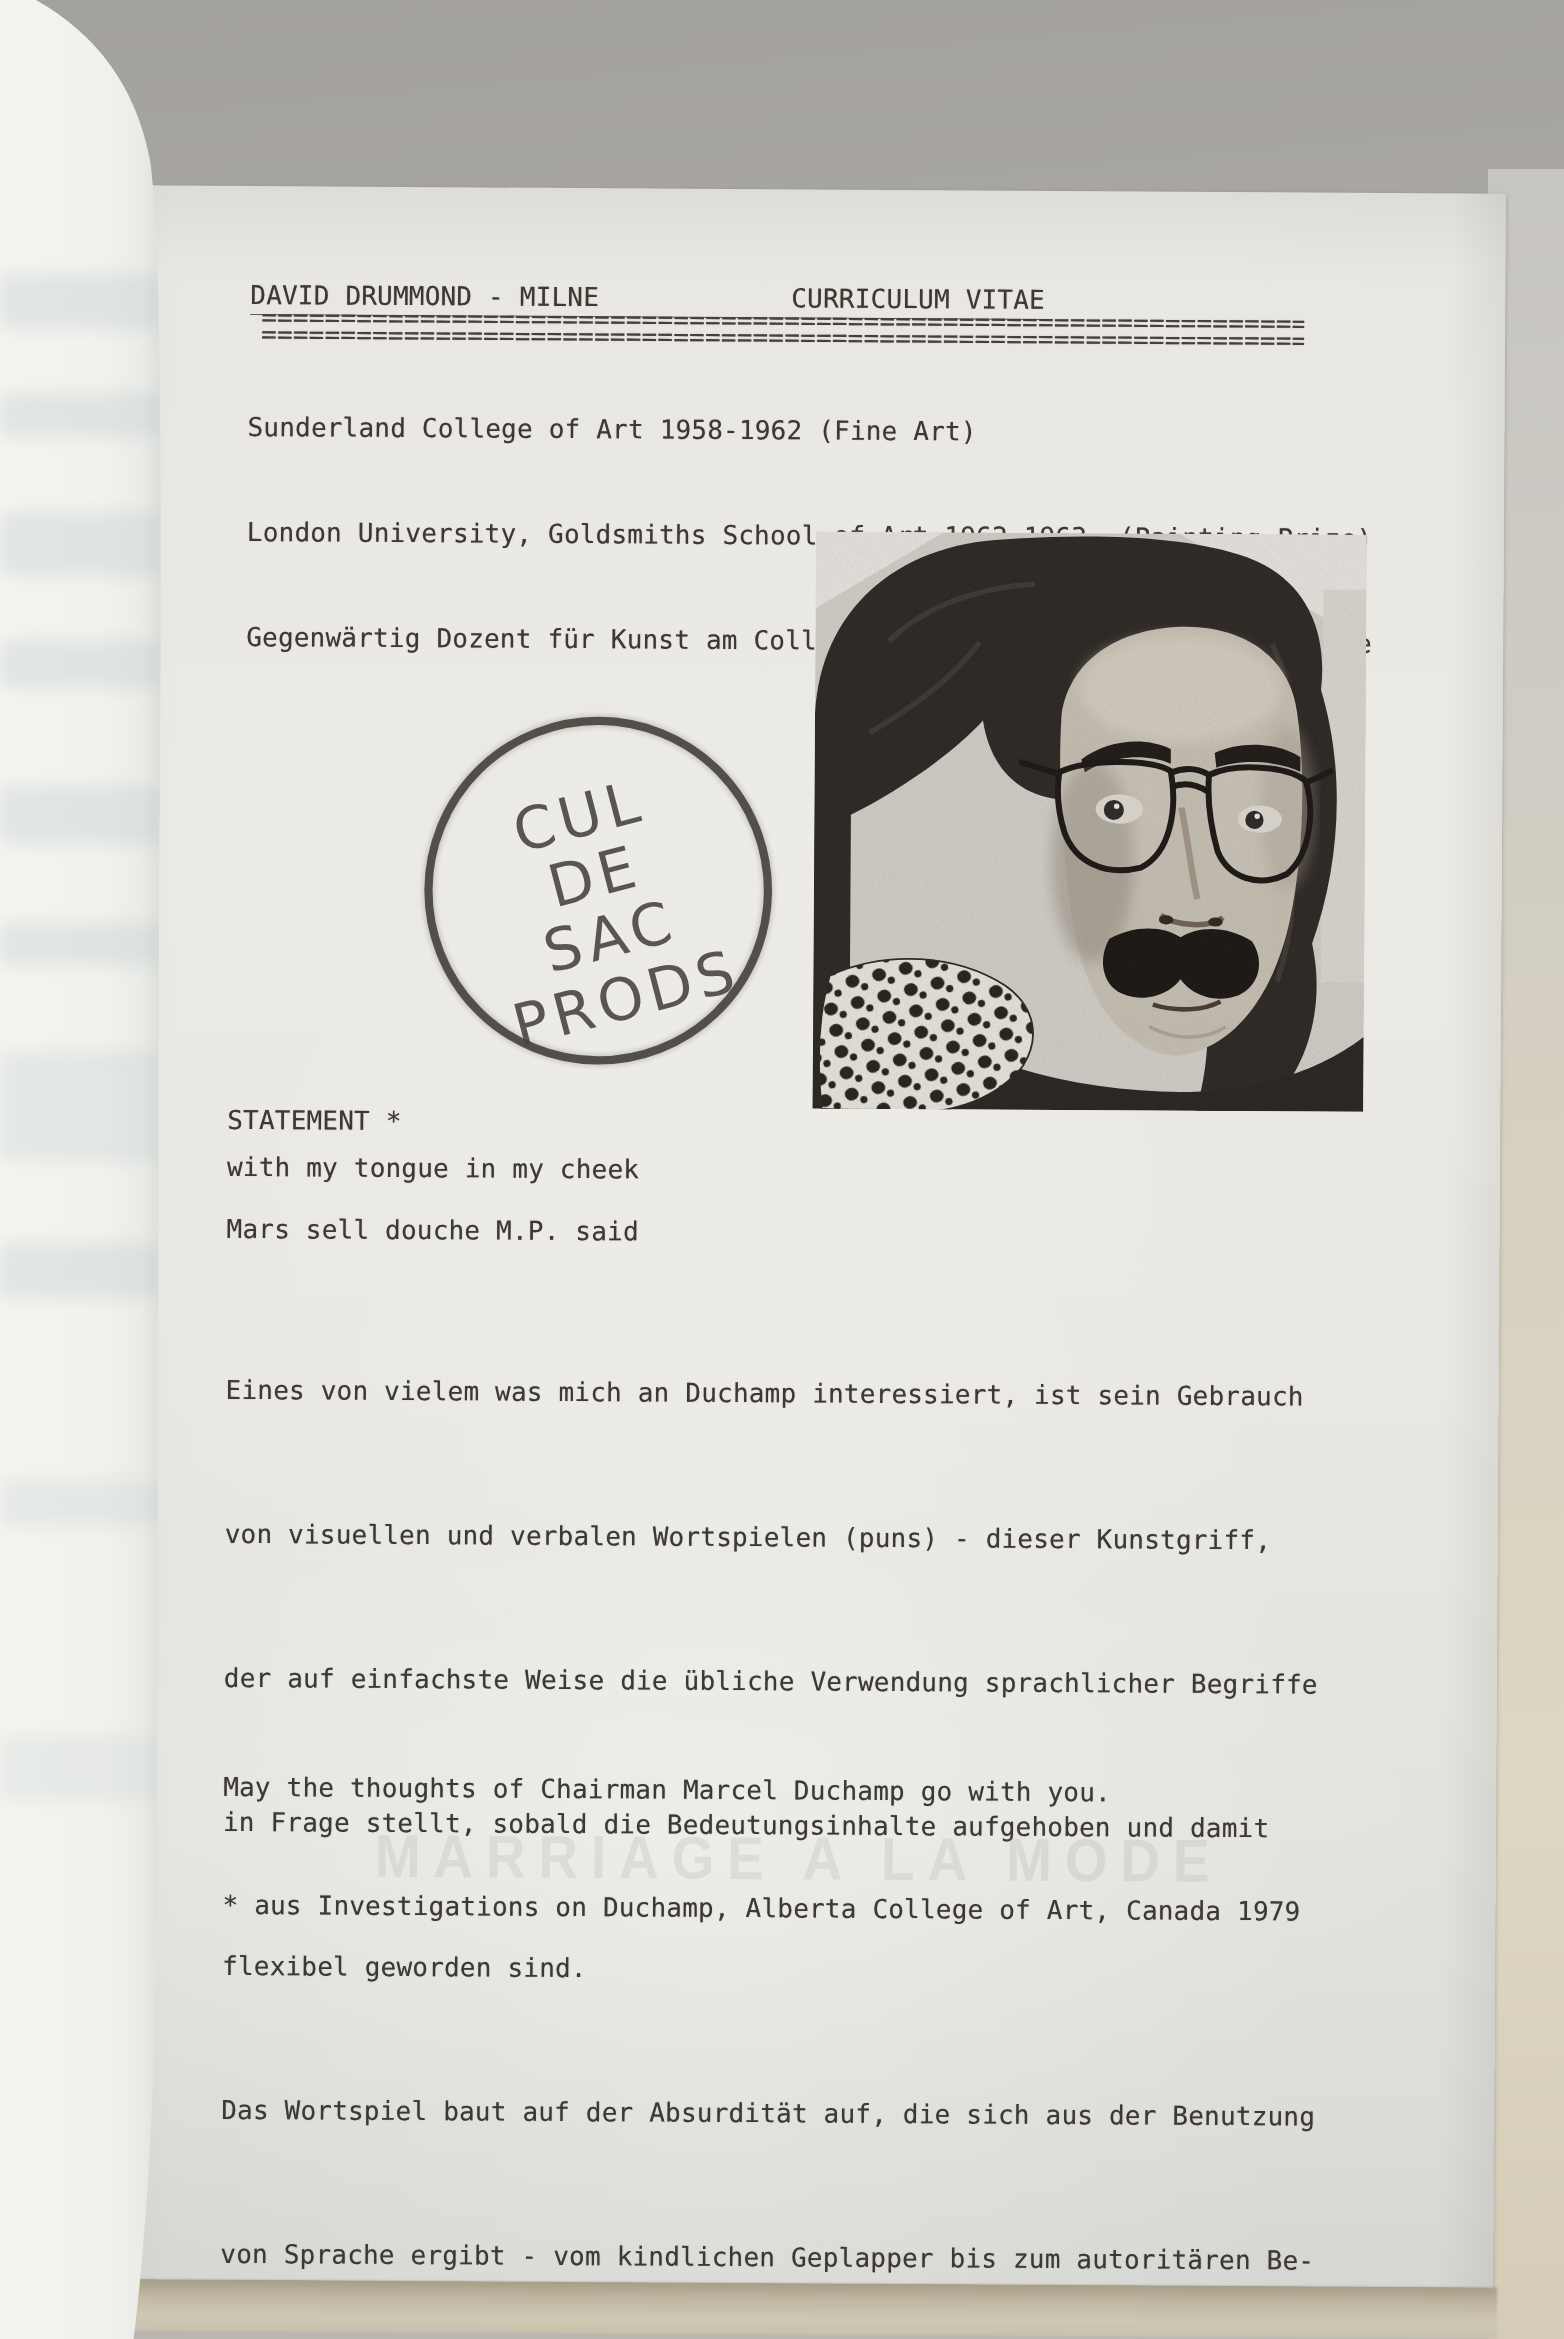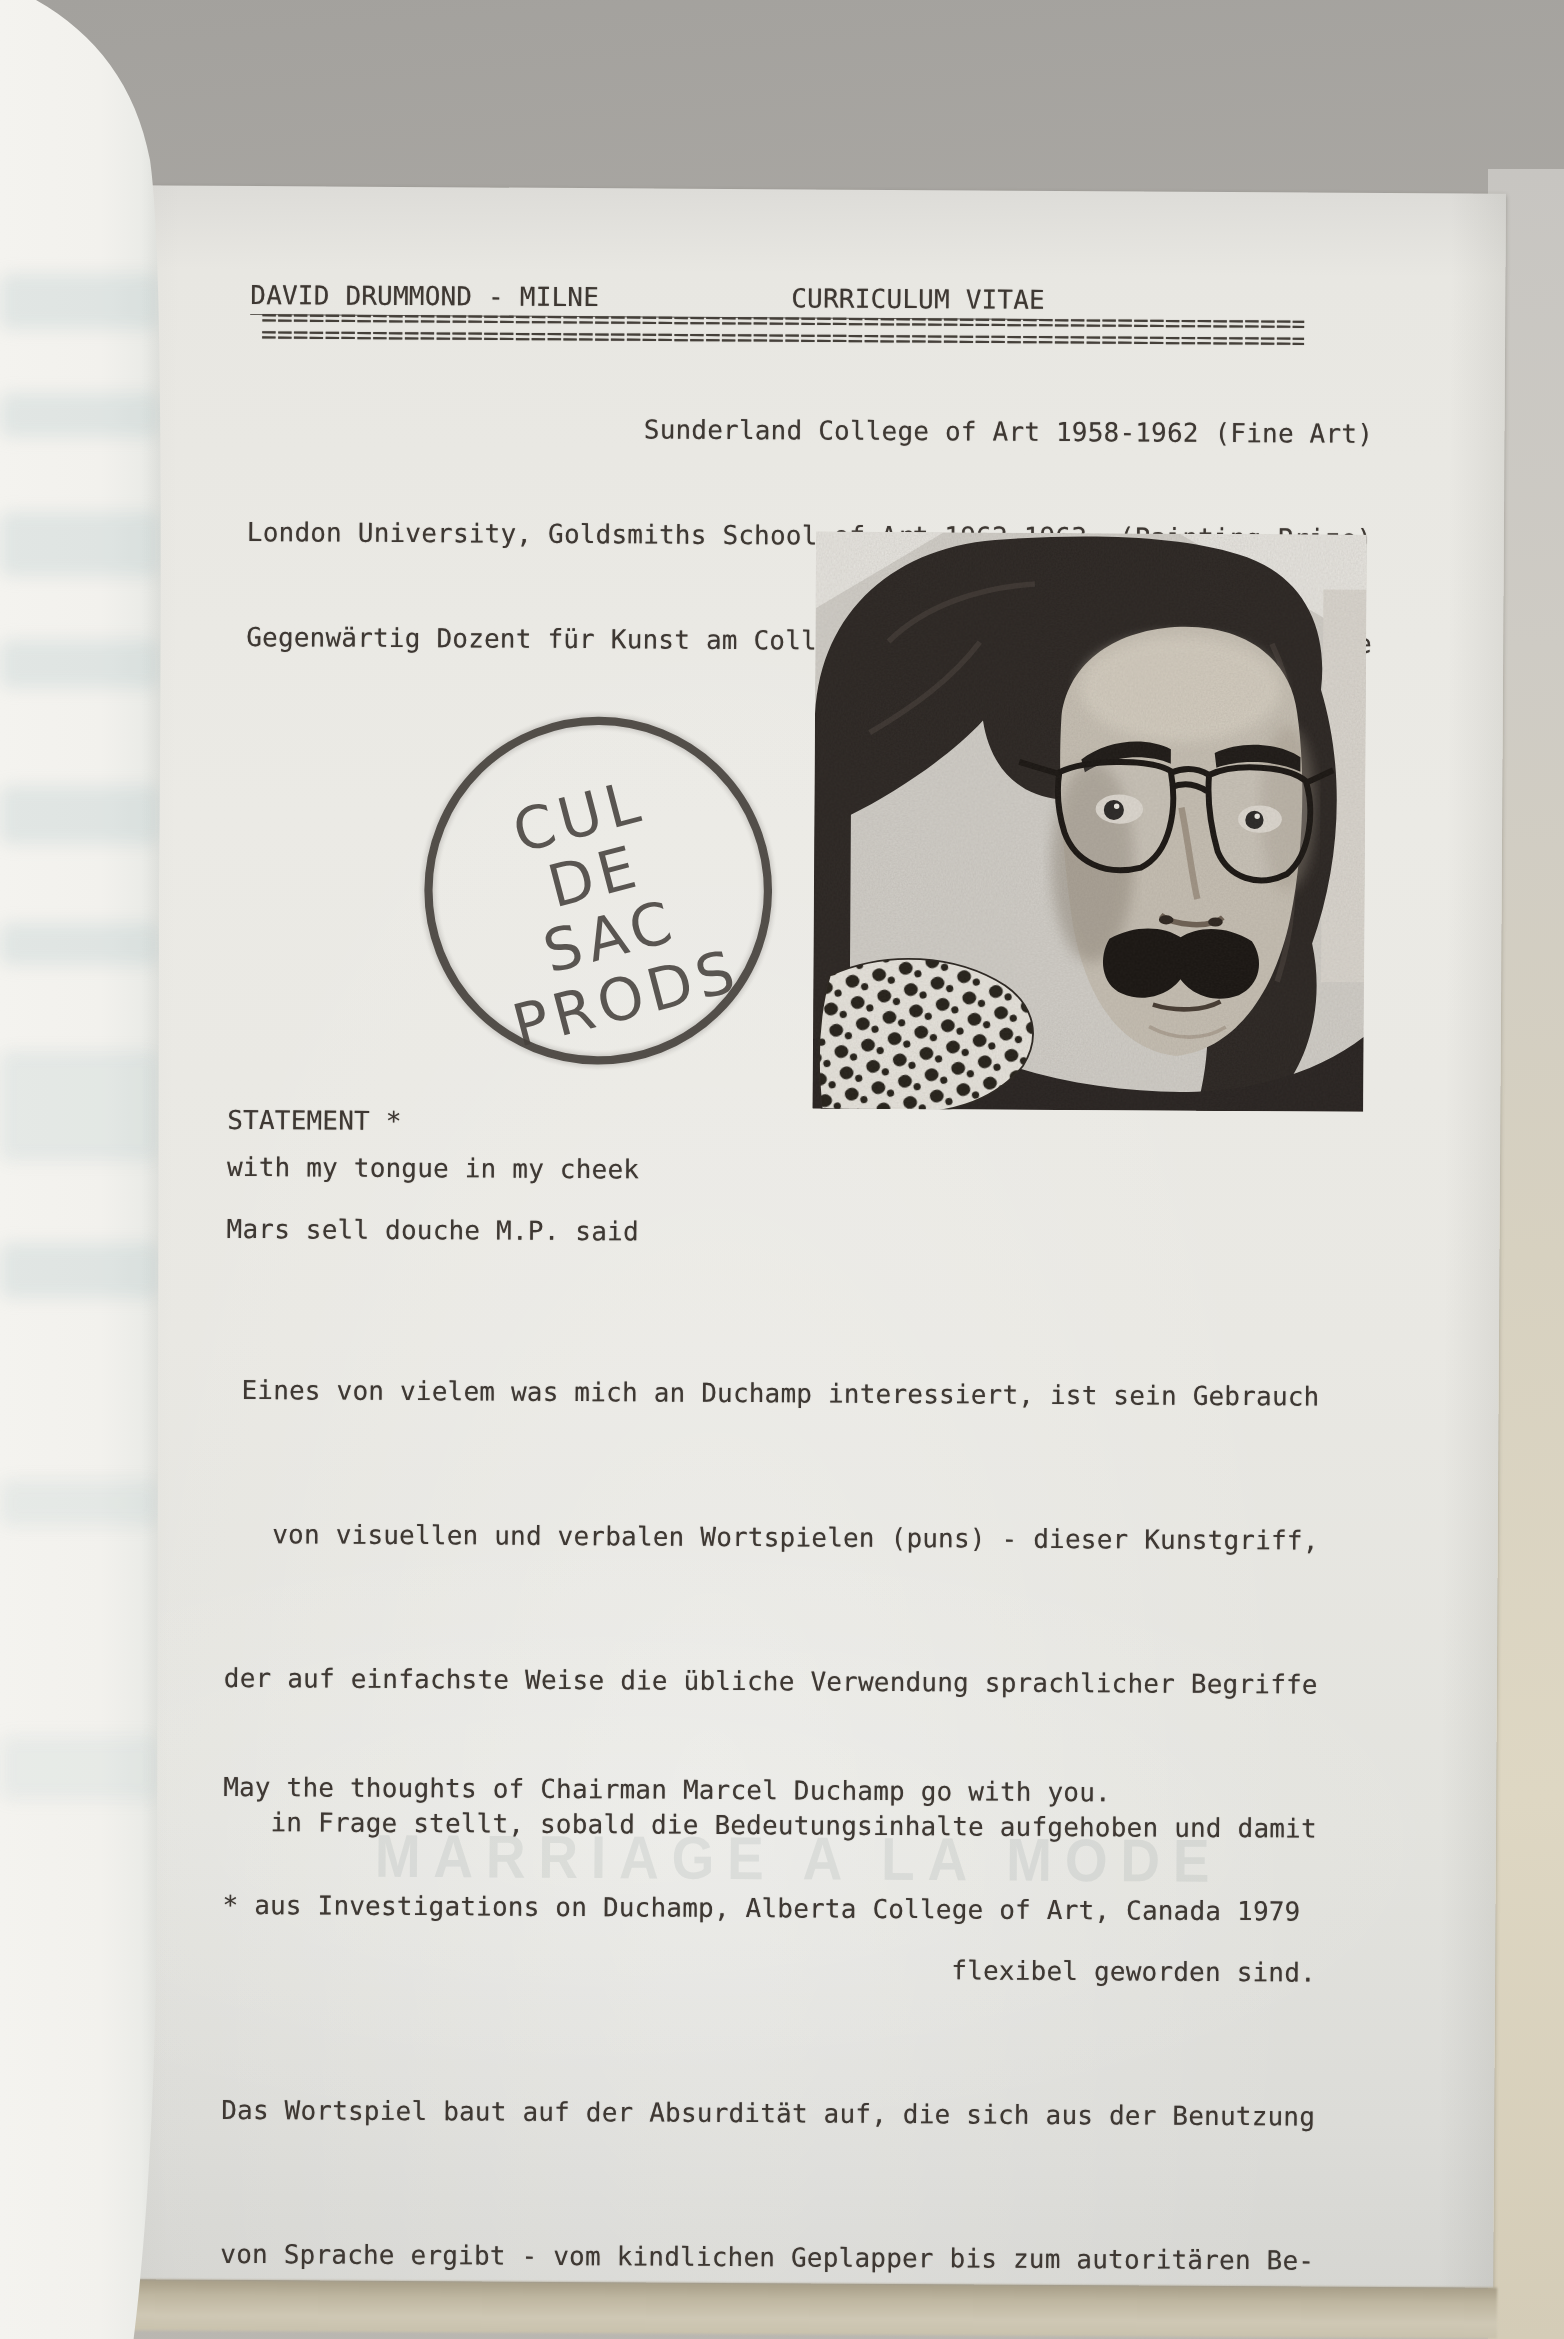--- a/index.html
+++ b/index.html
@@ -1,17 +1,17 @@
 <!DOCTYPE html>
 <html style="font-size:14.6px"><head>
 <meta charset="utf-8">
 <style>
   html,body{margin:0;padding:0;background:#8e8c88;}
   .scene{position:relative;width:1564px;height:2339px;overflow:hidden;
-         background:linear-gradient(175deg,#a3a19d 0%,#b2afaa 35%,#bab7b1 100%);text-align:right;}
+         background:linear-gradient(175deg,#a3a19d 0%,#b2afaa 35%,#bab7b1 100%);}
   
   .right-stack{position:absolute;left:1488px;top:169px;width:77px;height:2170px;
     background:linear-gradient(180deg,#c7c5c1 0%,#cecbc4 22%,#d7d1c0 50%,#ded7c3 75%,#d4ccb7 100%);}
   
   .page{position:absolute;left:79px;top:185px;width:1427px;height:2094px;
     transform:rotate(0.35deg);transform-origin:top left;
     background:
       radial-gradient(ellipse at 45% 78%, rgba(255,255,255,0.22), rgba(255,255,255,0) 55%),
       linear-gradient(90deg, rgba(105,108,108,0.20) 0px, rgba(105,108,108,0.05) 41px, rgba(105,108,108,0) 101px),
       linear-gradient(270deg, rgba(95,95,88,0.10) 0px, rgba(95,95,88,0) 55px),

